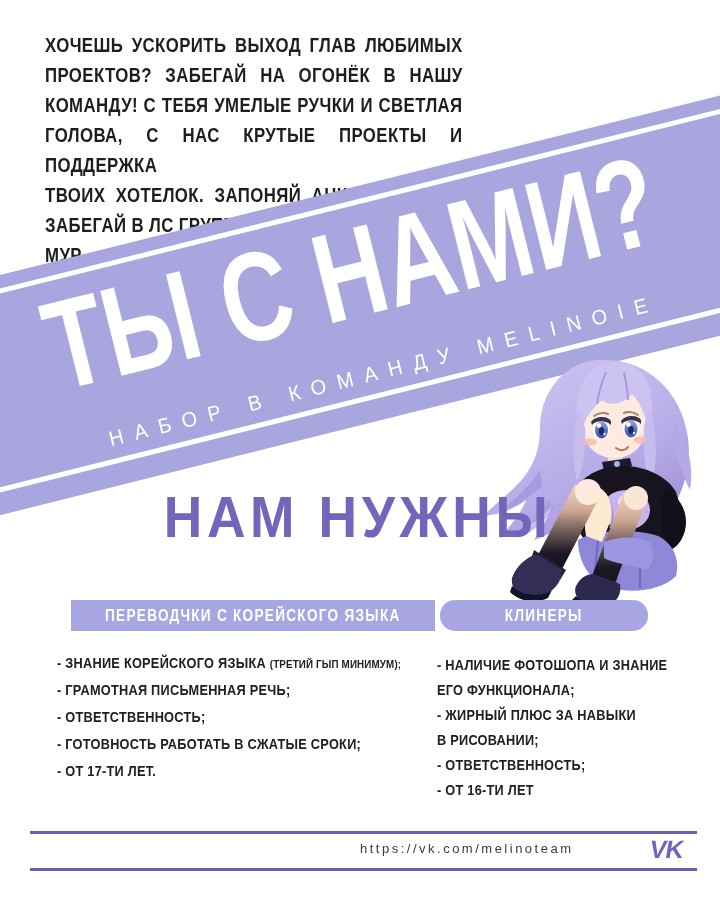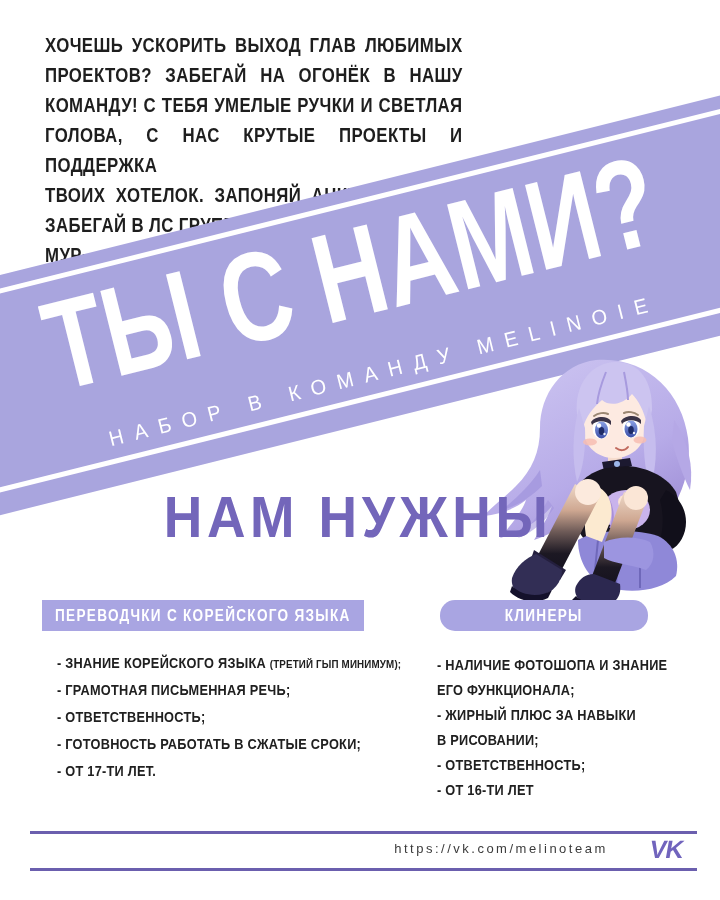--- a/index.html
+++ b/index.html
@@ -51,42 +51,42 @@
   }
 
   
   .mascot { position:absolute; left:478px; top:350px; width:238px; height:258px; }
 
   
   .bar {
     position:absolute; height:31px; background:#a9a5e2;
     display:flex; align-items:center; justify-content:center;
   }
-  .bar-left  { left:42px;  top:600px; width:322px; }
+  .bar-left  { left:71px;  top:600px; width:364px; }
   .bar-right { left:440px; top:600px; width:208px;border-radius:15px; }
   .bar span {
     color:#ffffff; font-size:16px; font-weight:700; letter-spacing:1.5px;
     transform:scaleX(0.85); transform-origin:center center; white-space:nowrap;
   }
   .req-list {
     position:absolute; color:#202020; font-size:15px; font-weight:700;
     line-height:25px; letter-spacing:0.3px;
     transform:scaleX(0.85); transform-origin:top left; white-space:nowrap;
   }
   .req-left  { left:57px;  top:650px; width:440px; }
   .req-right { left:437px; top:652px; width:320px; }
   .req-note { font-size:11.5px; letter-spacing:0.2px; }
 
   
   .footer-line { position:absolute; left:30px; width:667px; height:3px; background:#6b5fae; }
   .footer-line.l1 { top:831px; }
   .footer-line.l2 { top:868px; }
   .footer-url {
     position:absolute; left:360px; top:841px; width:282px;
-    text-align:center; font-size:13px; color:#3b3b3b; letter-spacing:2.5px;
+    text-align:left; font-size:13px; color:#3b3b3b; letter-spacing:2.5px;
     text-decoration:none; white-space:nowrap;
   }
   .vk-logo {
     position:absolute; left:650px; top:835px;
     font-size:25px; font-weight:800; color:#7164bd; letter-spacing:-1px;
     transform:skewX(-10deg); cursor:pointer;
   }
 </style>
 </head>
 <body>

